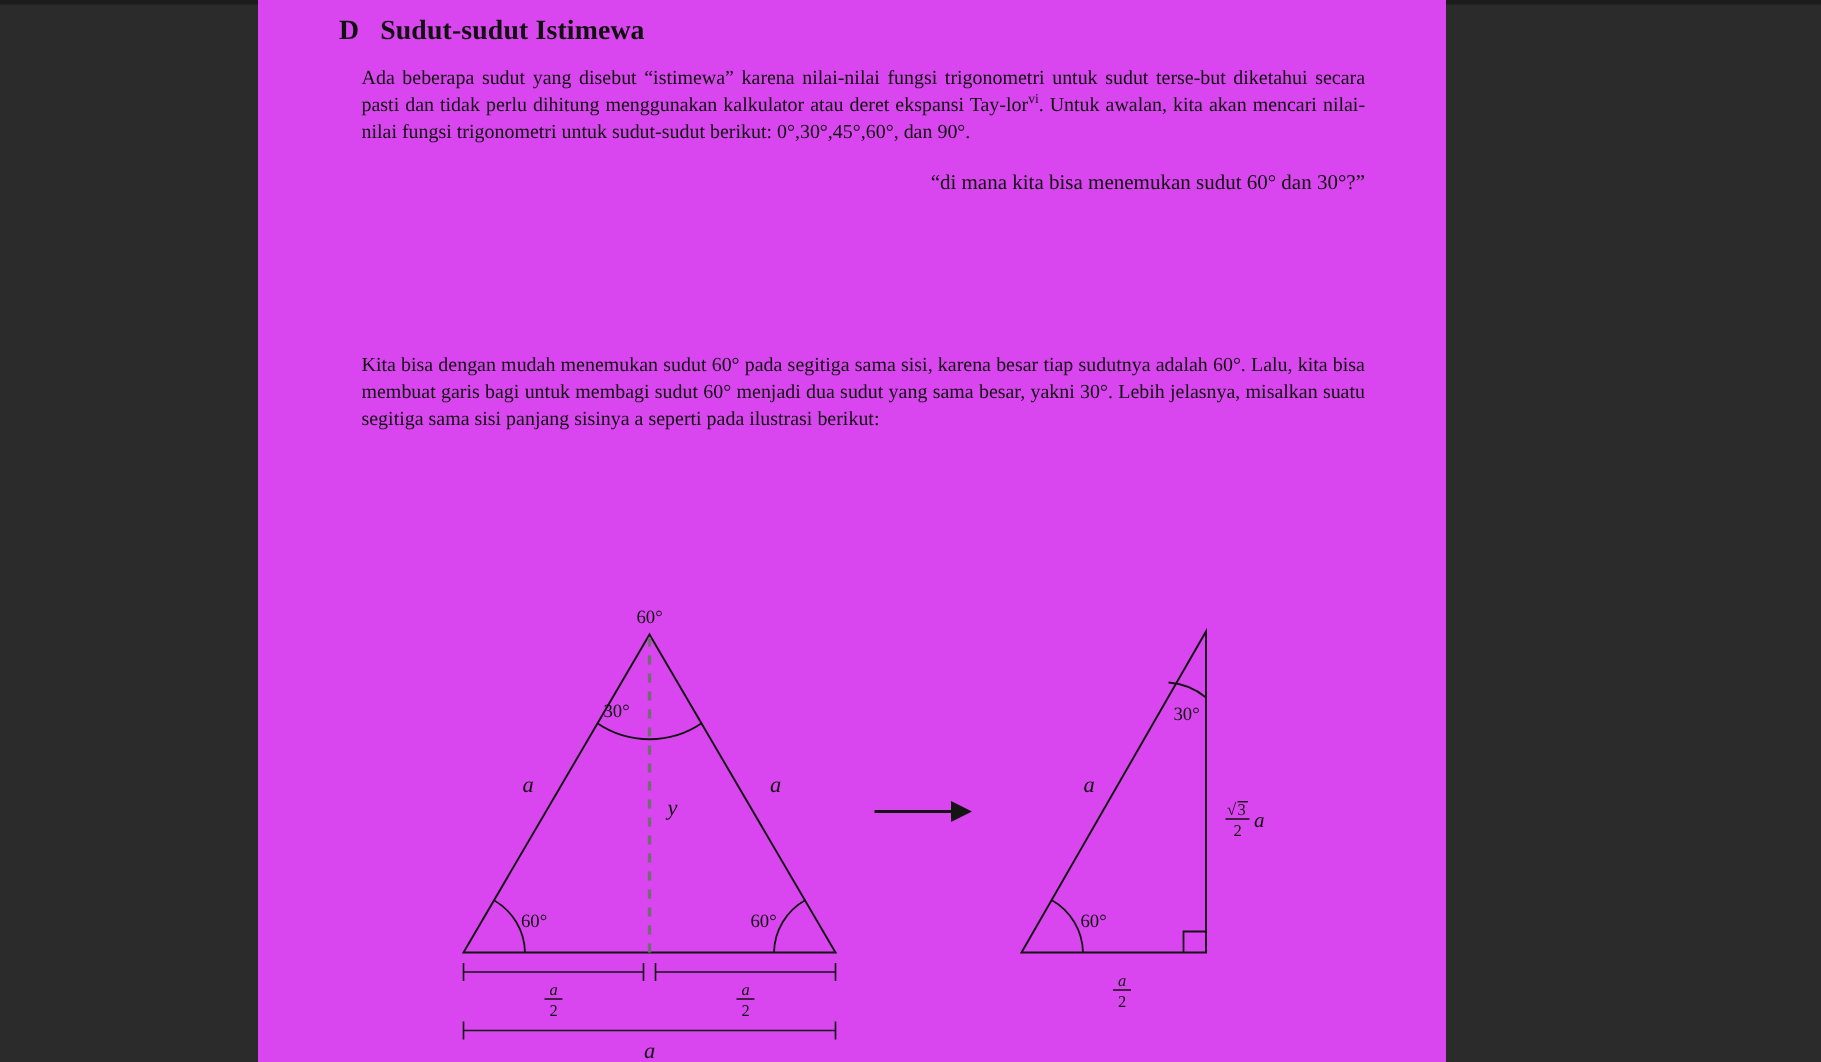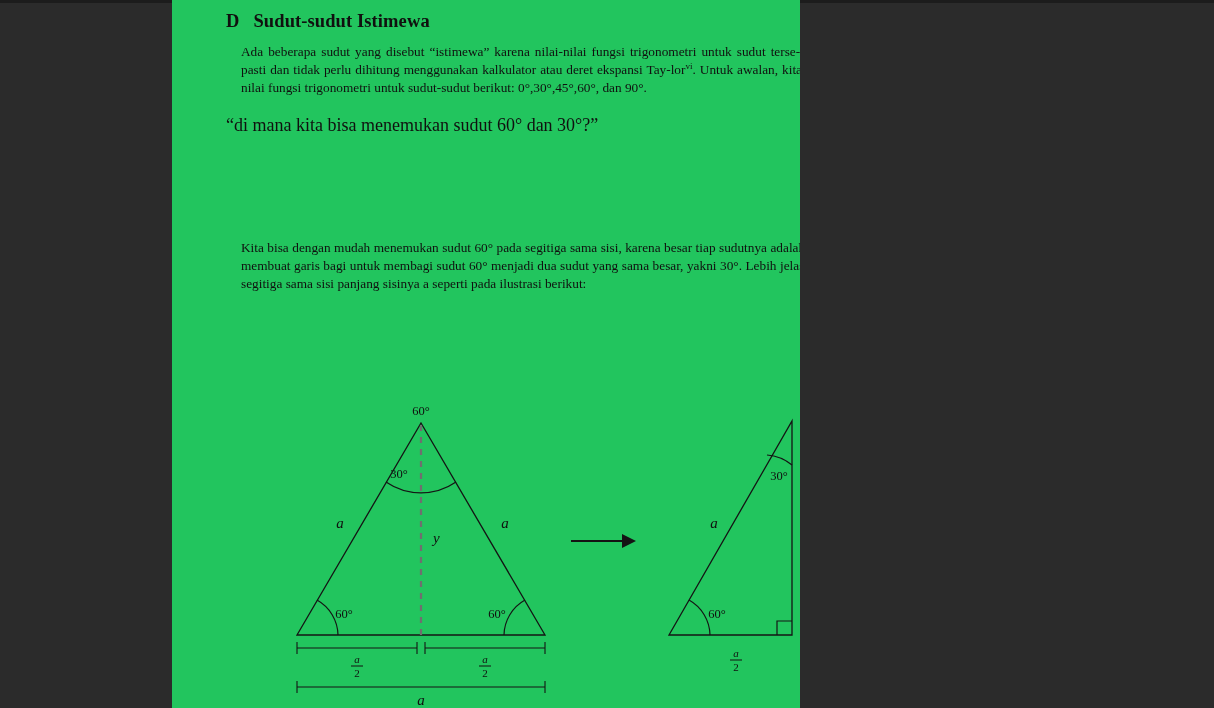--- a/index.html
+++ b/index.html
@@ -16,22 +16,22 @@
     position: absolute; inset: 0;
     background: #2b2b2b;
   }
   #top-strip {
     position: absolute; left: 0; top: 0; width: 1214px; height: 3px;
     background: #1c1c1c;
   }
   #page {
     position: absolute;
     left: 172px; top: 0;
-    width: 628px; height: 708px;
-    background: #22c55e;
+    width: 792px; height: 708px;
+    background: #d946ef;
     color: #10100f;
     overflow: hidden;
   }
   .content {
     position: absolute;
     left: 54px; top: 0;
     width: 684px;
   }
   h1.sec {
     font-size: 18.5px;
@@ -47,30 +47,30 @@
   }
   h2.subsec .num { margin-right: 11px; }
   p.body {
     font-size: 13.3px;
     line-height: 1.37;
     text-align: justify;
     margin: 11px 0 0 15px;
     hyphens: manual;
   }
   p.center {
-    font-size: 18px;
-    text-align: left;
+    font-size: 14px;
+    text-align: right;
     margin: 17px 0 0 0;
   }
   .it { }
   sup { font-size: 9px; vertical-align: super; line-height: 0; }
 
   #figure {
     position: absolute;
-    left: 0; top: 400px;
+    left: 12px; top: 400px;
     width: 792px; height: 308px;
   }
   #figure svg { display: block; }
 
   .no-sel { user-select: none; }
 </style>
 </head>
 <body>
 
 <div id="desktop">

